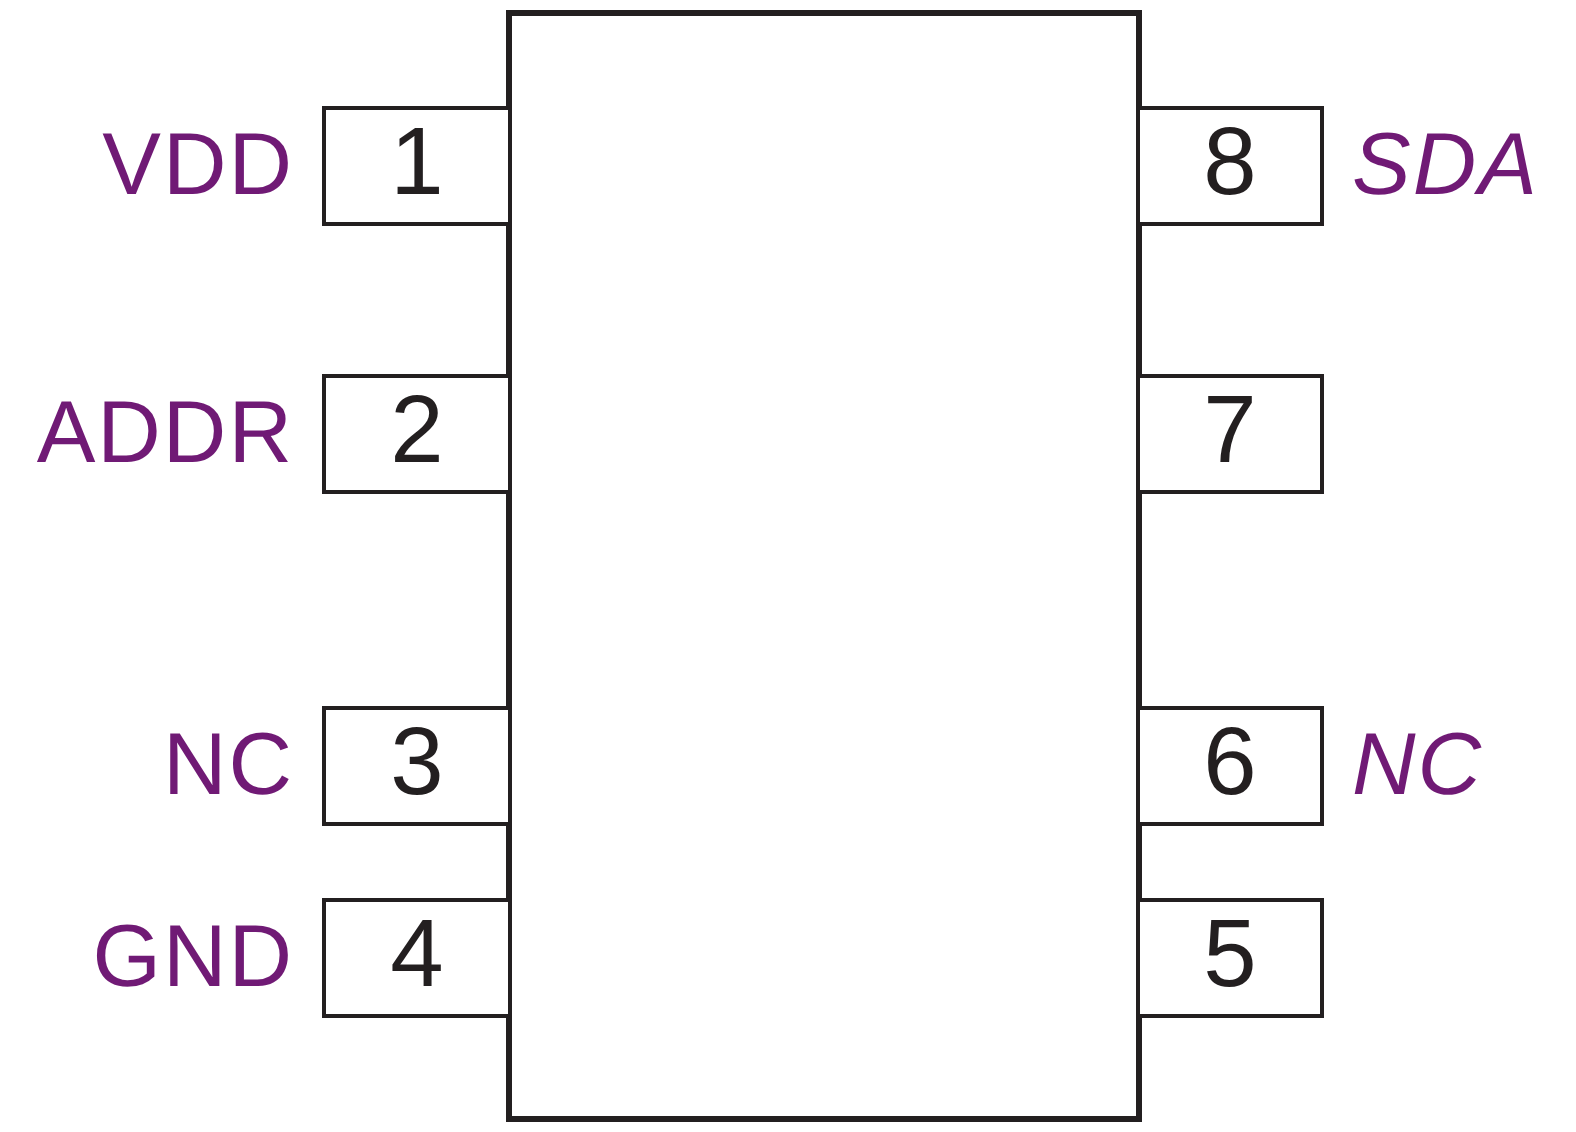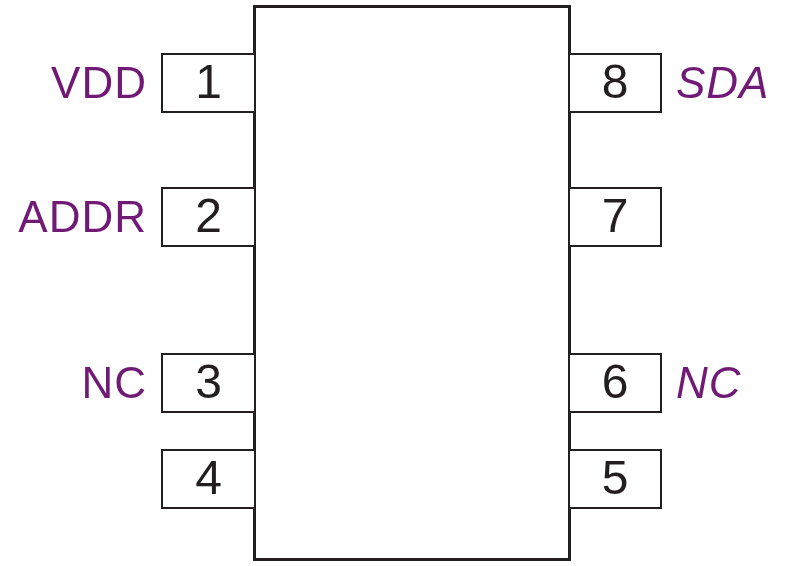--- a/index.html
+++ b/index.html
@@ -76,20 +76,21 @@
   <div class="pin-label side-left r2">ADDR</div>
   <div class="pin-box side-left r2">
     <span class="pin-number">2</span>
   </div>
 
   <div class="pin-label side-left r3">NC</div>
   <div class="pin-box side-left r3">
     <span class="pin-number">3</span>
   </div>
 
+  <div class="pin-label side-left r4">GND</div>
   <div class="pin-box side-left r4">
     <span class="pin-number">4</span>
   </div>
 
   <div class="pin-box side-right r1">
     <span class="pin-number">8</span>
   </div>
   <div class="pin-label side-right r1">SDA</div>
 
   <div class="pin-box side-right r2">

